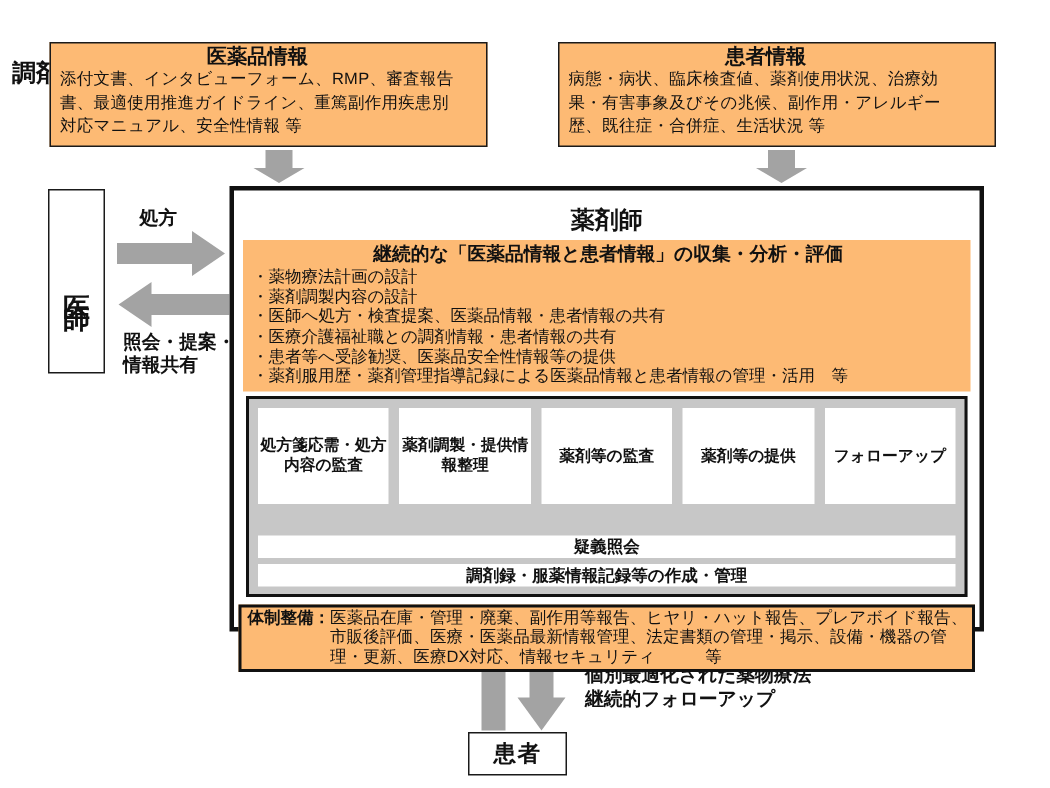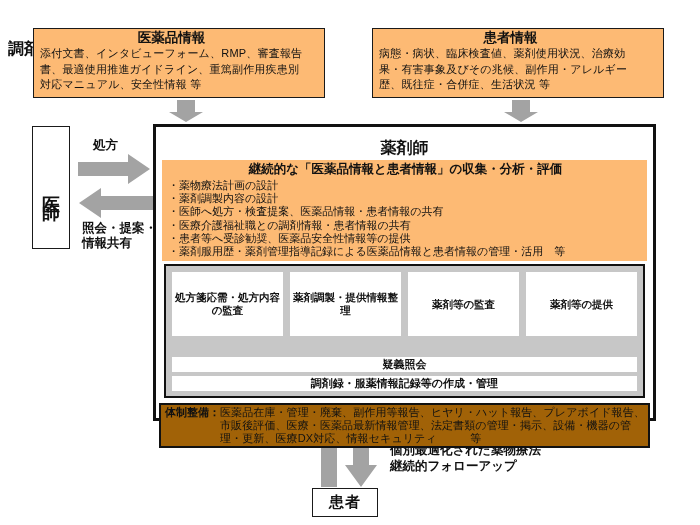--- a/index.html
+++ b/index.html
@@ -78,21 +78,21 @@
   }
   .strip {
     margin-top: 21px; height: 15px; background: #fff;
     display: flex; align-items: center; justify-content: center;
     font-weight: bold; font-size: 11px;
   }
   .strip + .strip { margin-top: 4px; }
 
   .system-box {
     margin: 5px 3px 0 3px;
-    border: 2px solid #111; background: #a16207;
+    border: 2px solid #111; background: #fdba74;
     padding: 1px 3px 1px 4px;
     display: flex; align-items: flex-start;
     font-size: 11px; line-height: 13px;
   }
   .system-label { font-weight: bold; white-space: nowrap; }
   .system-body { flex: 1; letter-spacing: 0.1px; }
 
   .arrow-layer { position: absolute; left: 0; top: 0; pointer-events: none; }
 </style>
 </head>
@@ -144,20 +144,21 @@
         <li>・薬剤服用歴・薬剤管理指導記録による医薬品情報と患者情報の管理・活用　等</li>
       </ul>
     </div>
 
     <div class="process">
       <div class="steps">
         <div class="step">処方箋応需・処方内容の監査</div>
         <div class="step">薬剤調製・提供情報整理</div>
         <div class="step">薬剤等の監査</div>
         <div class="step">薬剤等の提供</div>
+        <div class="step">フォローアップ</div>
       </div>
       <div class="strip">疑義照会</div>
       <div class="strip">調剤録・服薬情報記録等の作成・管理</div>
     </div>
 
     <div class="system-box">
       <span class="system-label">体制整備：</span>
       <span class="system-body">医薬品在庫・管理・廃棄、副作用等報告、ヒヤリ・ハット報告、プレアボイド報告、市販後評価、医療・医薬品最新情報管理、法定書類の管理・掲示、設備・機器の管理・更新、医療DX対応、情報セキュリティ　　　等</span>
     </div>
   </div>

